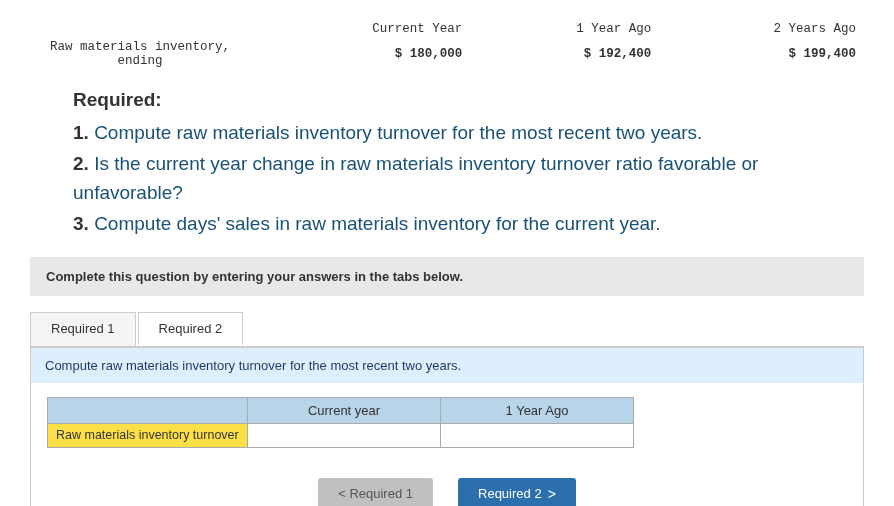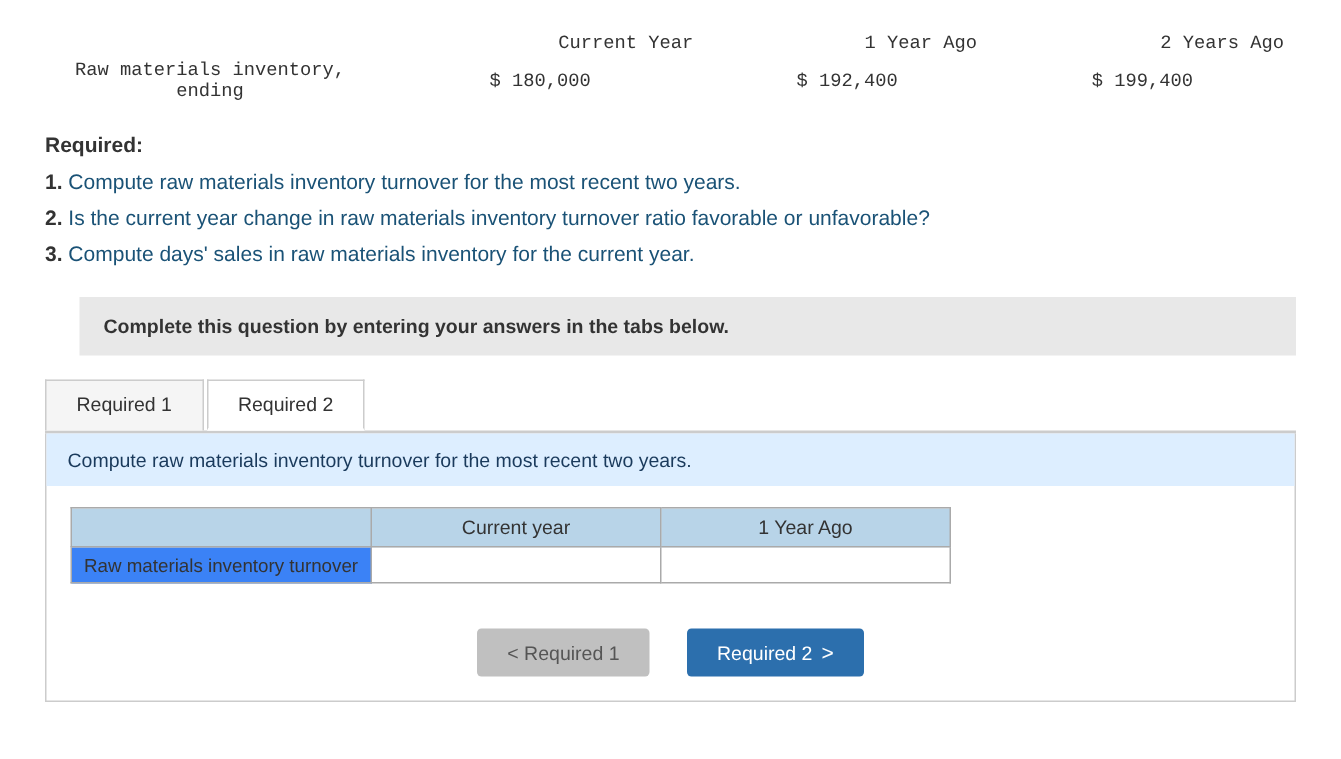--- a/index.html
+++ b/index.html
@@ -26,28 +26,30 @@
       padding: 2px 8px;
       color: #333;
     }
     .data-table td {
       padding: 2px 8px;
     }
     .data-table td.label {
       text-align: center;
     }
     .data-table td.value {
-      text-align: center;
+      text-align: right;
+      font-weight: bold;
     }
 
     
     .required-section {
       margin-bottom: 18px;
       font-family: Arial, sans-serif;
-      font-size: 14px;
+      font-size: 19px;
+      margin-left: 43px;
     }
     .required-section .required-title {
       font-weight: bold;
       margin-bottom: 4px;
     }
     .required-section p {
       margin-bottom: 3px;
       line-height: 1.5;
     }
     .required-section .num {
@@ -58,21 +60,20 @@
     }
 
     
     .info-box {
       background: #e8e8e8;
       padding: 12px 16px;
       margin-bottom: 16px;
       font-family: Arial, sans-serif;
       font-size: 13px;
       font-weight: bold;
-      margin-left: 23px;
     }
 
     
     .tabs-container {
       border-bottom: 2px solid #ccc;
       margin-bottom: 0;
       display: flex;
       gap: 0;
     }
     .tab {
@@ -127,21 +128,21 @@
     }
     .answer-table th.empty {
       background: #b8d4e8;
       min-width: 200px;
     }
     .answer-table td {
       border: 1px solid #aaa;
       padding: 4px 8px;
     }
     .answer-table td.row-label {
-      background: #3b82f6;
+      background: #fde047;
       min-width: 200px;
       font-size: 12.5px;
     }
     .answer-table td.input-cell {
       background: #fff;
       min-width: 100px;
       padding: 2px 4px;
     }
     .answer-table input {
       border: none;

